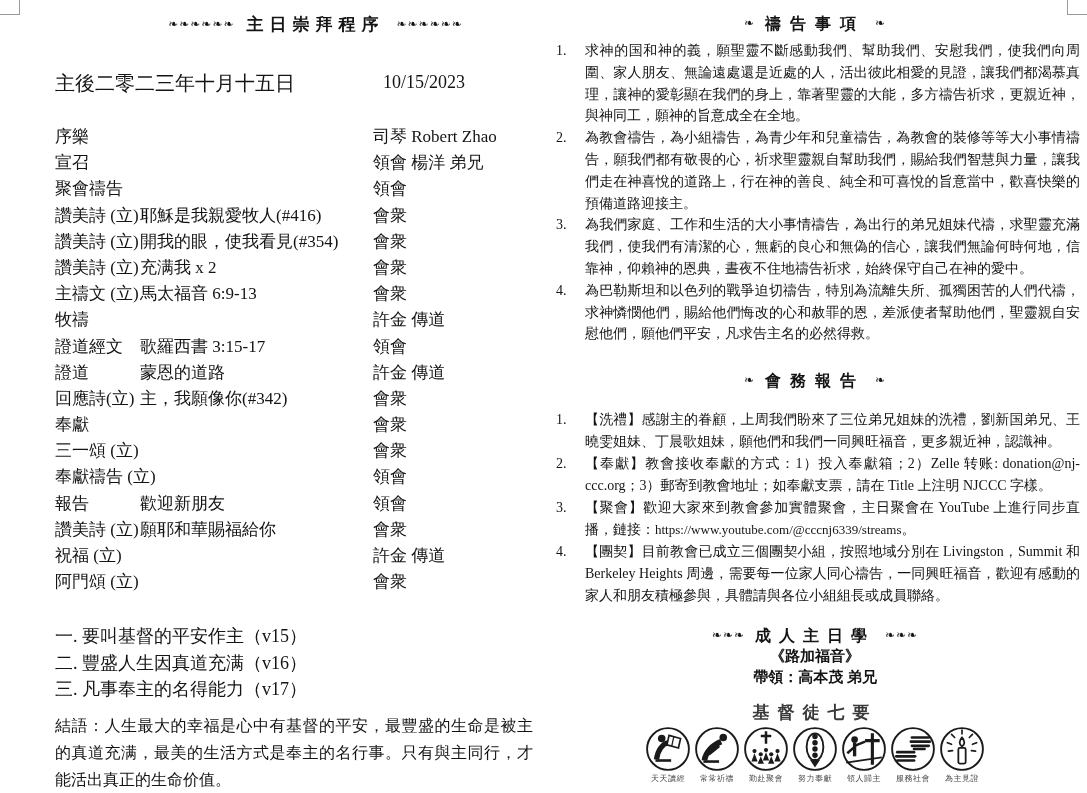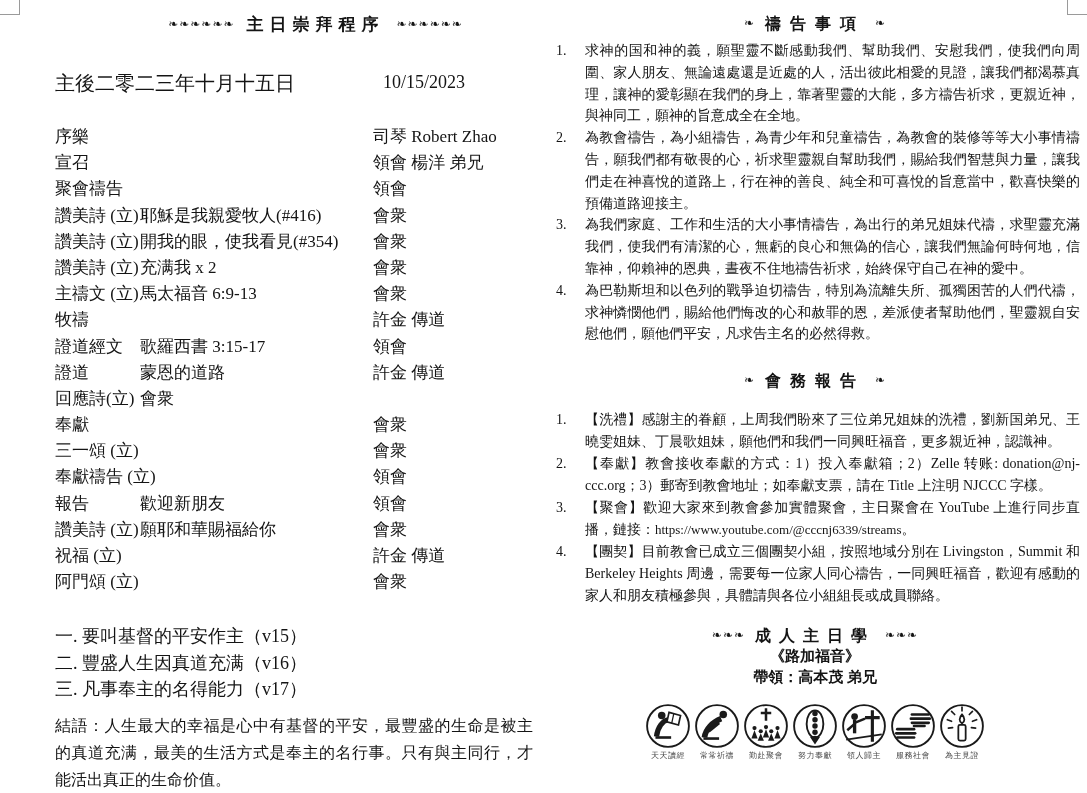--- a/index.html
+++ b/index.html
@@ -135,20 +135,21 @@
       </div>
 
       <div class="prow">
         <span class="c1">證道</span>
         <span class="c2">蒙恩的道路</span>
         <span class="c3">許金 傳道</span>
       </div>
 
       <div class="prow">
         <span class="c1">回應詩(立)</span>
+        <span class="c2">主，我願像你(#342)</span>
         <span class="c3">會衆</span>
       </div>
 
       <div class="prow">
         <span class="c1">奉獻</span>
         <span class="c2"></span>
         <span class="c3">會衆</span>
       </div>
 
       <div class="prow">
@@ -258,20 +259,21 @@
 
   <div class="rp-ss">
     <div>
       <span class="orn">❧❧❧</span><span class="ttl">成人主日學</span><span class="orn">❧❧❧</span>
     </div>
     <div class="book">《路加福音》</div>
     <div class="leader">帶領：高本茂 弟兄</div>
   </div>
 
   <div class="rp-logo">
+    <div class="logo-title">基督徒七要</div>
 
     <div class="logo-icons">
       <div class="essential">
         <svg width="46" height="46" viewBox="0 0 44 44">
           <circle cx="22" cy="22" r="20" fill="#fff" stroke="#1a1a1a" stroke-width="1.8"></circle>
           <circle cx="16" cy="12" r="3.6" fill="#1a1a1a"></circle>
           <path d="M11 32 C12 23 17 17 22 16" fill="none" stroke="#1a1a1a" stroke-width="5"></path>
           <path d="M10 33 H25" stroke="#1a1a1a" stroke-width="2.5"></path>
           <polygon points="23,9 34,12 32,21 21,18" fill="#fff" stroke="#1a1a1a" stroke-width="1.6"></polygon>
           <path d="M27.5 10.5 L25.5 19.5" stroke="#1a1a1a" stroke-width="1.2"></path>

